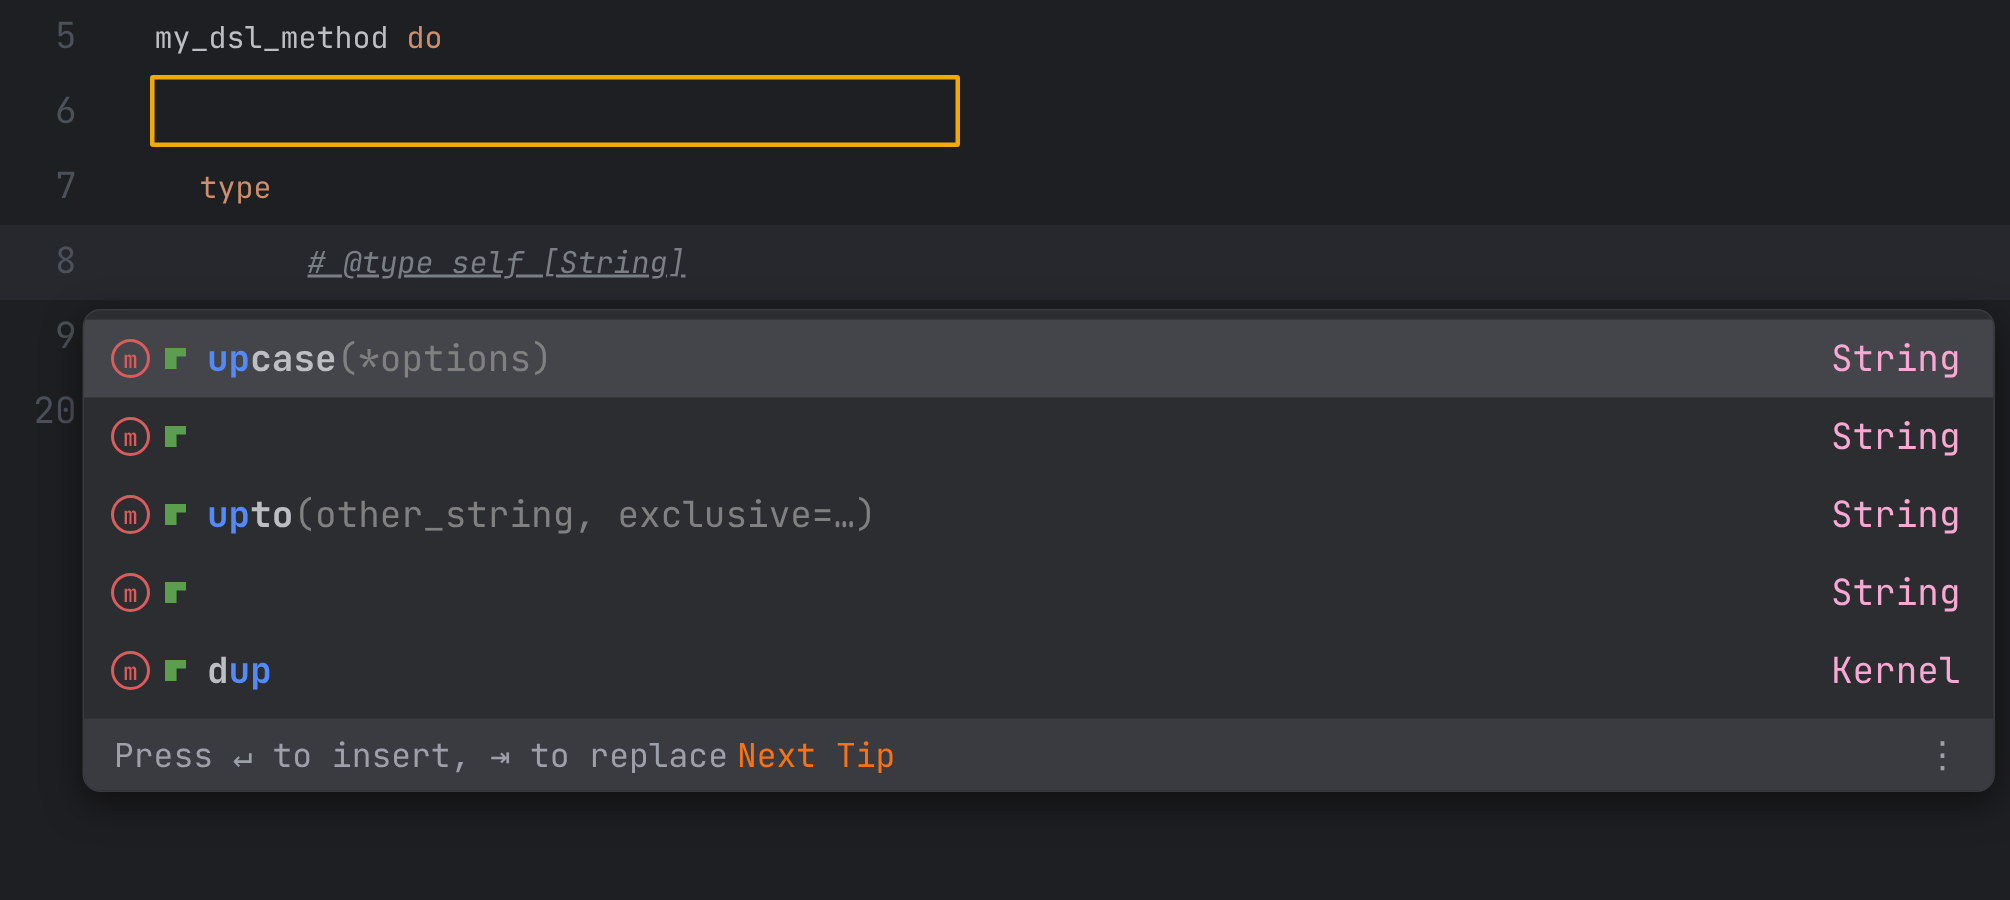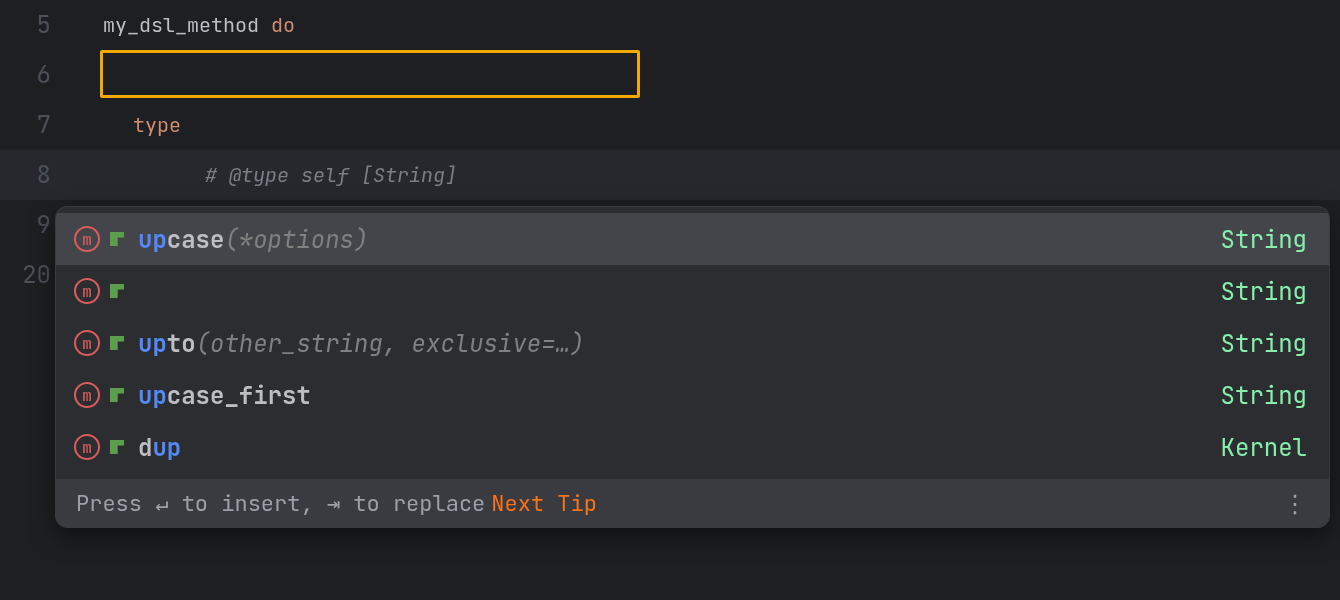--- a/index.html
+++ b/index.html
@@ -38,21 +38,21 @@
   }
   .code-line {
     height: 50px;
     line-height: 50px;
     white-space: pre;
     padding-left: 28px;
     font-size: 20px;
   }
   .tok-ident { color: #bcbec4; }
   .tok-kw { color: #cf8e6d; }
-  .tok-comment { color: #7a7e85; font-style: italic; }
+  .tok-comment { color: #7a7e85; font-style: italic; text-decoration: underline; }
   .tok-self { color: #cf8e6d;}
   .highlight-box {
     border: 3px solid #f2a900;
     position: absolute;
     border-radius: 2px;
   }
   .typed-cell {
     background: #33383f;
     display: inline-block;
     line-height: 1;
@@ -120,24 +120,24 @@
     inset:0;
     background:#5b9e4d;
     clip-path: polygon(0 0, 100% 0, 100% 40%, 55% 40%, 55% 100%, 0 100%);
   }
   .item-label {
     flex: 0 0 auto;
     white-space: pre;
   }
   .match { color: #548af7; font-weight: 600; }
   .rest-name { color: #bcbec4; font-weight: 700; }
-  .params { color: #808080; font-weight: 400; font-style: italic; }
+  .params { color: #808080; font-weight: 400; }
   .item-type {
     margin-left: auto;
-    color: #86efac;
+    color: #f9a8d4;
   }
   .popup-footer {
     background: #393b40;
     height: 48px;
     display: flex;
     align-items: center;
     padding: 0 20px;
     font-size: 22px;
     color: #9da0a8;
   }
@@ -198,21 +198,20 @@
     <div class="popup-item">
       <span class="m-icon">m</span>
       <span class="vis-icon"></span>
       <span class="item-label"><span class="match">up</span><span class="rest-name">to</span><span class="params">(other_string, exclusive=…)</span></span>
       <span class="item-type">String</span>
     </div>
 
     <div class="popup-item">
       <span class="m-icon">m</span>
       <span class="vis-icon"></span>
-      <span class="item-label"><span class="match">up</span><span class="rest-name">case_first</span><span class="params"></span></span>
       <span class="item-type">String</span>
     </div>
 
     <div class="popup-item">
       <span class="m-icon">m</span>
       <span class="vis-icon"></span>
       <span class="item-label"><span class="rest-name">d</span><span class="match">up</span><span class="rest-name"></span><span class="params"></span></span>
       <span class="item-type">Kernel</span>
     </div>
 

